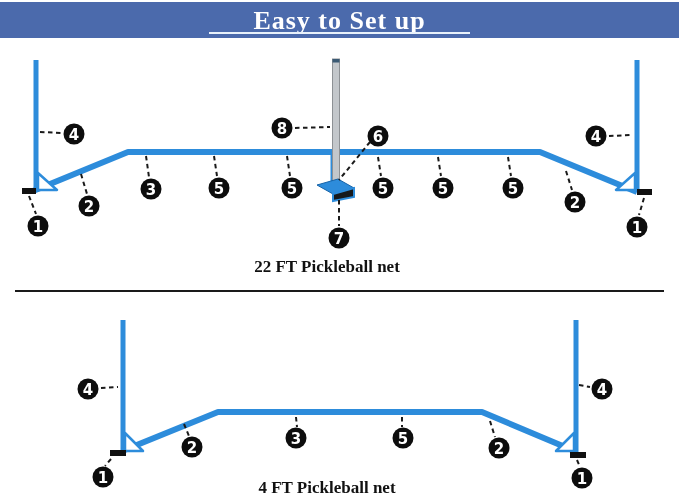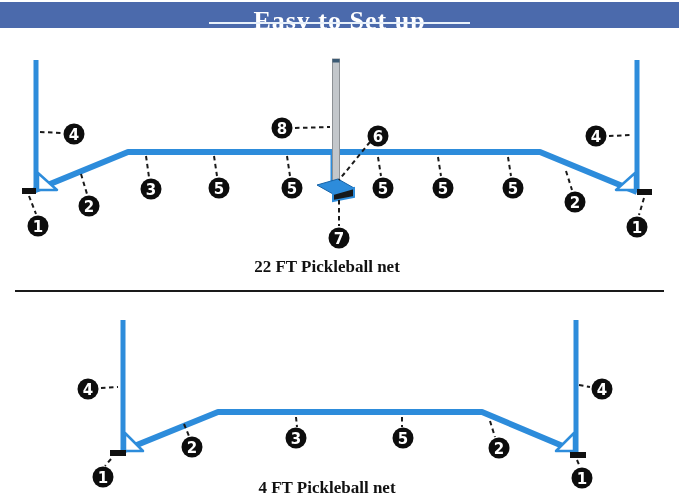--- a/index.html
+++ b/index.html
@@ -3,21 +3,21 @@
 <meta charset="utf-8">
 <style>
   html,body{margin:0;padding:0;}
   body{
     width:679px;height:501px;background:#ffffff;overflow:hidden;
     font-family:"Liberation Serif", serif;
   }
   .page{position:relative;width:679px;height:501px;background:#fff;}
 
   .banner{
-    position:absolute;left:0;top:2px;width:679px;height:26px;
+    position:absolute;left:0;top:2px;width:679px;height:36px;
     background:var(--banner-bg,#4b6aac);
   }
   .banner-title{
     margin:0;width:100%;text-align:center;
     color:var(--banner-fg,#ffffff);
     font-family:"Liberation Serif", serif;
     font-weight:bold;font-size:26px;line-height:38px;letter-spacing:1px;
   }
   .banner-underline{
     position:absolute;left:209px;bottom:4px;width:261px;height:2px;

